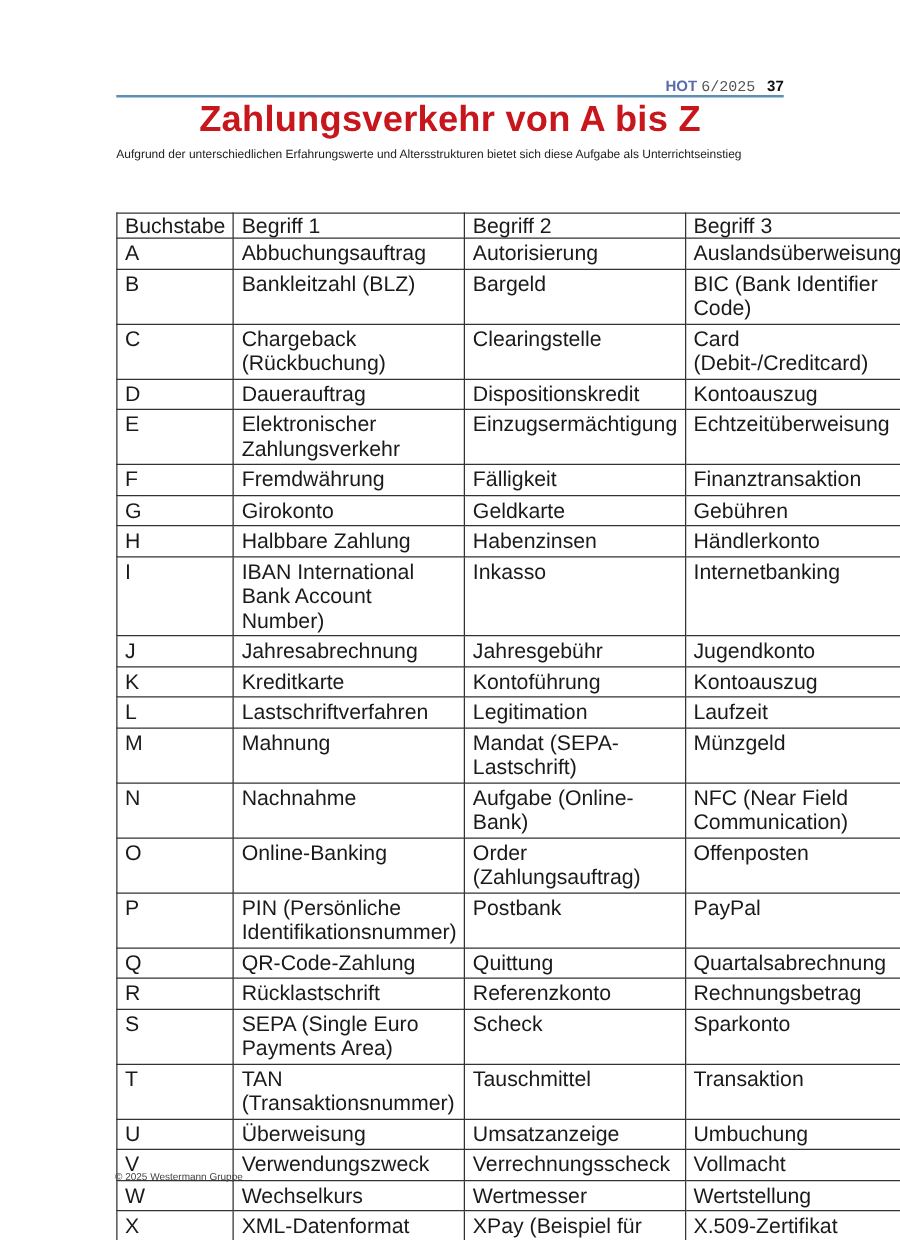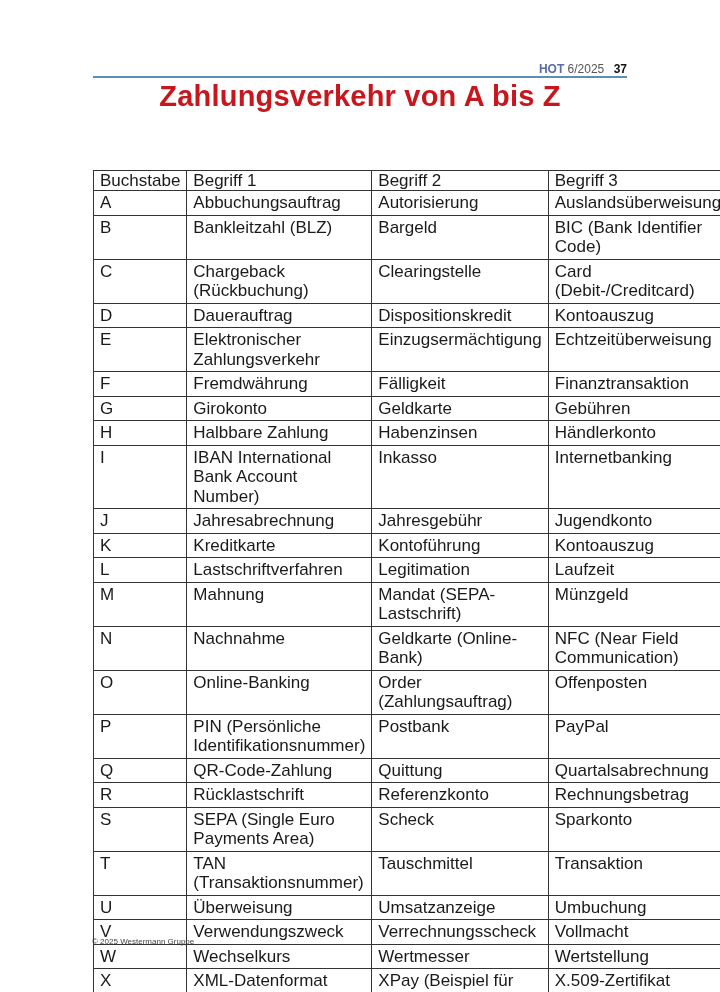--- a/index.html
+++ b/index.html
@@ -1,20 +1,20 @@
 <!DOCTYPE html>
 <html><head>
 <meta charset="utf-8">
 <style>
   html, body { margin:0; padding:0; background:#ffffff; }
   body { width:720px; height:992px; position:relative; overflow:hidden; font-family:"Liberation Sans", sans-serif; color:#1a1a1a; }
   .header { position:absolute; left:93px; top:60px; width:534px; height:16px; }
   .header-right { position:absolute; right:0; top:2px; font-size:12px; white-space:nowrap; }
   .hot { color:#5b6aa8; font-weight:bold;margin-top:12px; }
-  .issue { color:#555; }
+  .issue { color:#555;font-family:Liberation Mono, monospace; }
   .pageno { color:#111; font-weight:bold; margin-left:6px; }
   .rule { position:absolute; left:93px; top:76px; width:534px; height:2px; background:#5d8fb5; }
   .title { position:absolute; left:0; width:720px; top:80px; text-align:center; font-size:29px; font-weight:bold; color:#c8161d; letter-spacing:0.2px; }
   .intro { position:absolute; left:93px; top:117px; width:540px; font-size:9.6px; line-height:13px; color:#222; }
   .intro div { white-space:nowrap; }
   table.az { position:absolute; left:93px; top:170px; width:534px; border-collapse:collapse; font-size:17px; color:#1a1a1a; }
   table.az td, table.az th { border:1px solid #333; padding:2px 6px 2px 6px; vertical-align:top; text-align:left; font-weight:normal; line-height:19.5px; }
   table.az th { line-height:15px; }
   .c0 { width:84px; } .c1 { width:130px; } .c2 { width:132px; } .c3 { width:135px; }
   .footer { position:absolute; left:92px; top:937px; font-size:8px; color:#444;text-align:right; }
@@ -27,20 +27,21 @@
     <span class="hot">HOT</span>
     <span class="issue">6/2025</span>
     <span class="pageno">37</span>
   </div>
 </div>
 <div class="rule"></div>
 
 <h1 class="title" style="margin:0;">Zahlungsverkehr von A bis Z</h1>
 
 <div class="intro">
+  <div>Aufgrund der unterschiedlichen Erfahrungswerte und Altersstrukturen bietet sich diese Aufgabe als Unterrichtseinstieg</div>
 </div>
 
 <table class="az">
   <thead>
     <tr>
       <th class="c0">Buchstabe</th>
       <th class="c1">Begriff 1</th>
       <th class="c2">Begriff 2</th>
       <th class="c3">Begriff 3</th>
     </tr>
@@ -120,21 +121,21 @@
       </tr>
       <tr>
         <td class="c0">M</td>
         <td class="c1">Mahnung</td>
         <td class="c2">Mandat (SEPA-Lastschrift)</td>
         <td class="c3">Münzgeld</td>
       </tr>
       <tr>
         <td class="c0">N</td>
         <td class="c1">Nachnahme</td>
-        <td class="c2">Geldkarte (Online-Bank)</td>
+        <td class="c2">Aufgabe (Online-Bank)</td>
         <td class="c3">NFC (Near Field Communication)</td>
       </tr>
       <tr>
         <td class="c0">O</td>
         <td class="c1">Online-Banking</td>
         <td class="c2">Order (Zahlungsauftrag)</td>
         <td class="c3">Offenposten</td>
       </tr>
       <tr>
         <td class="c0">P</td>

